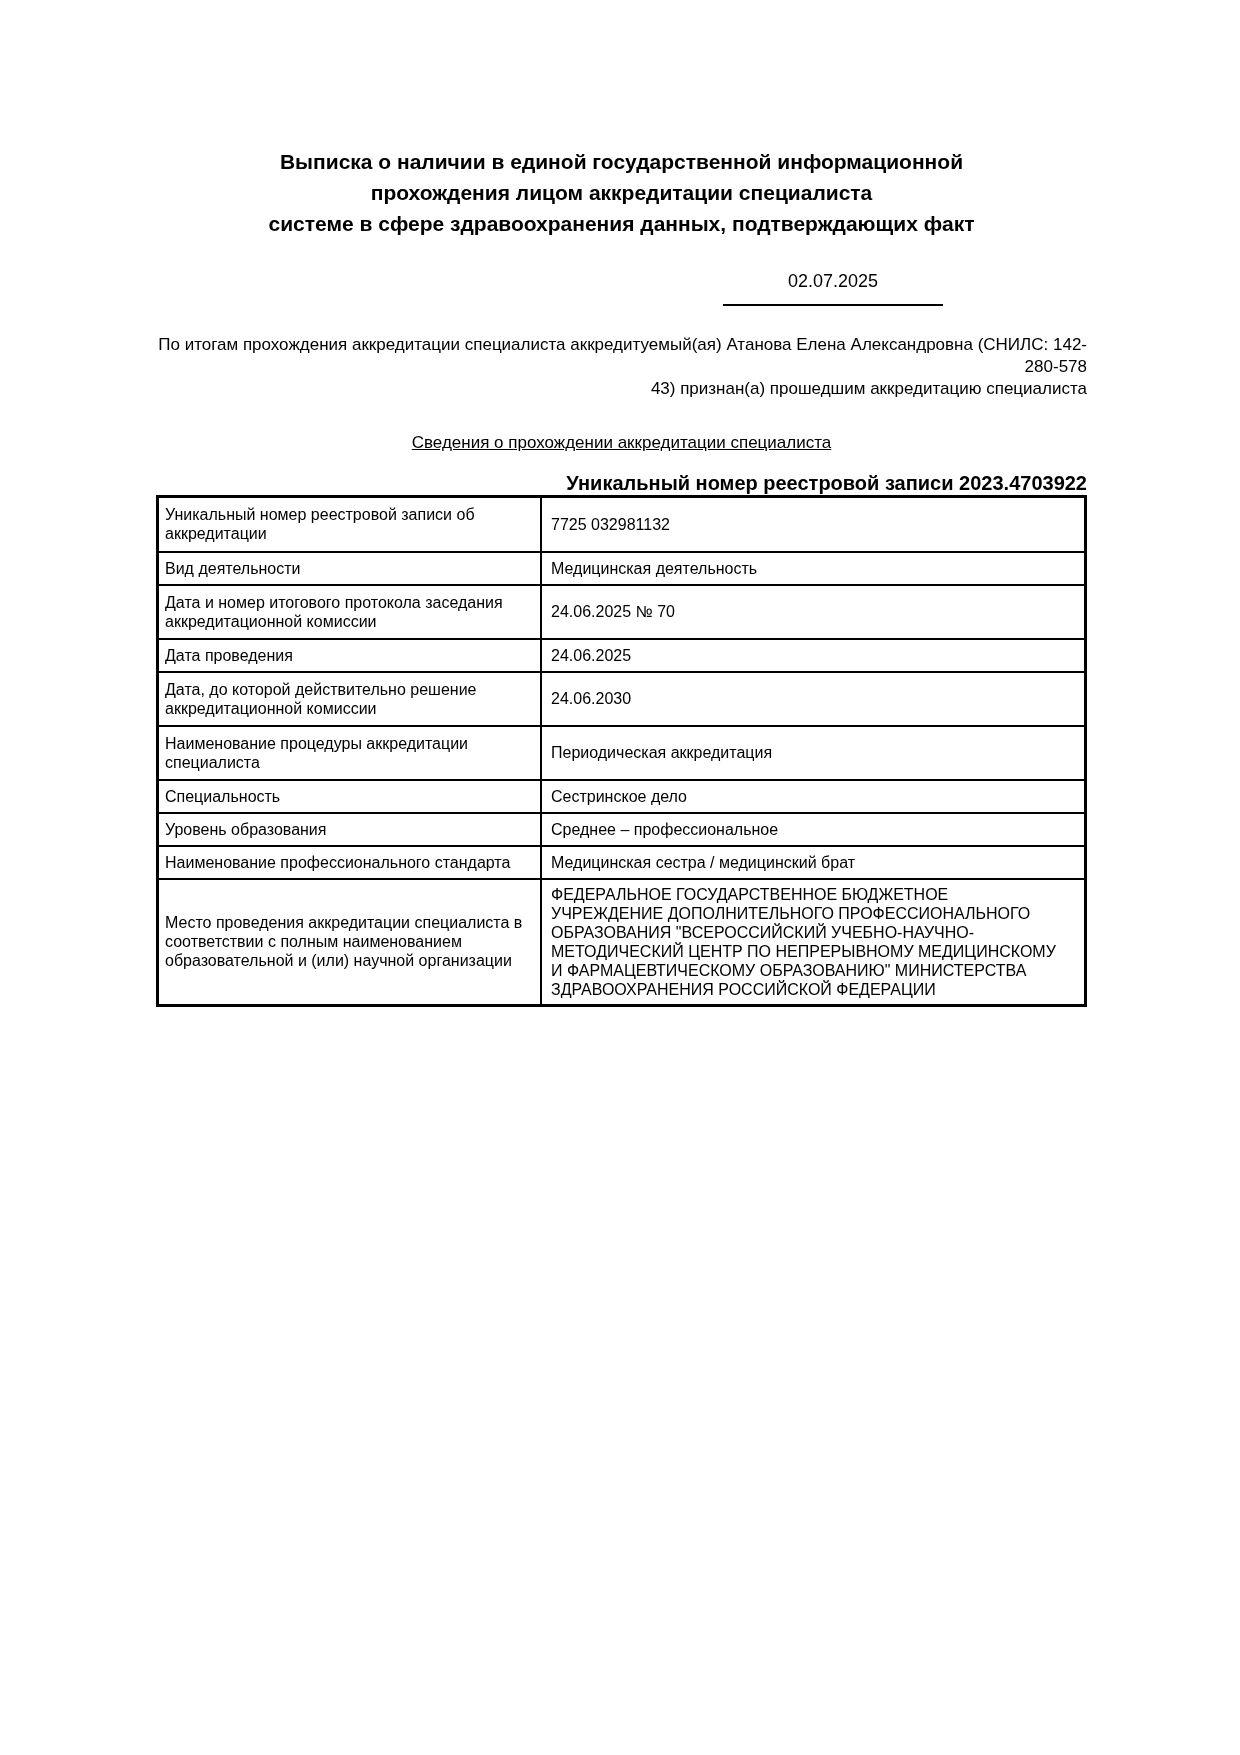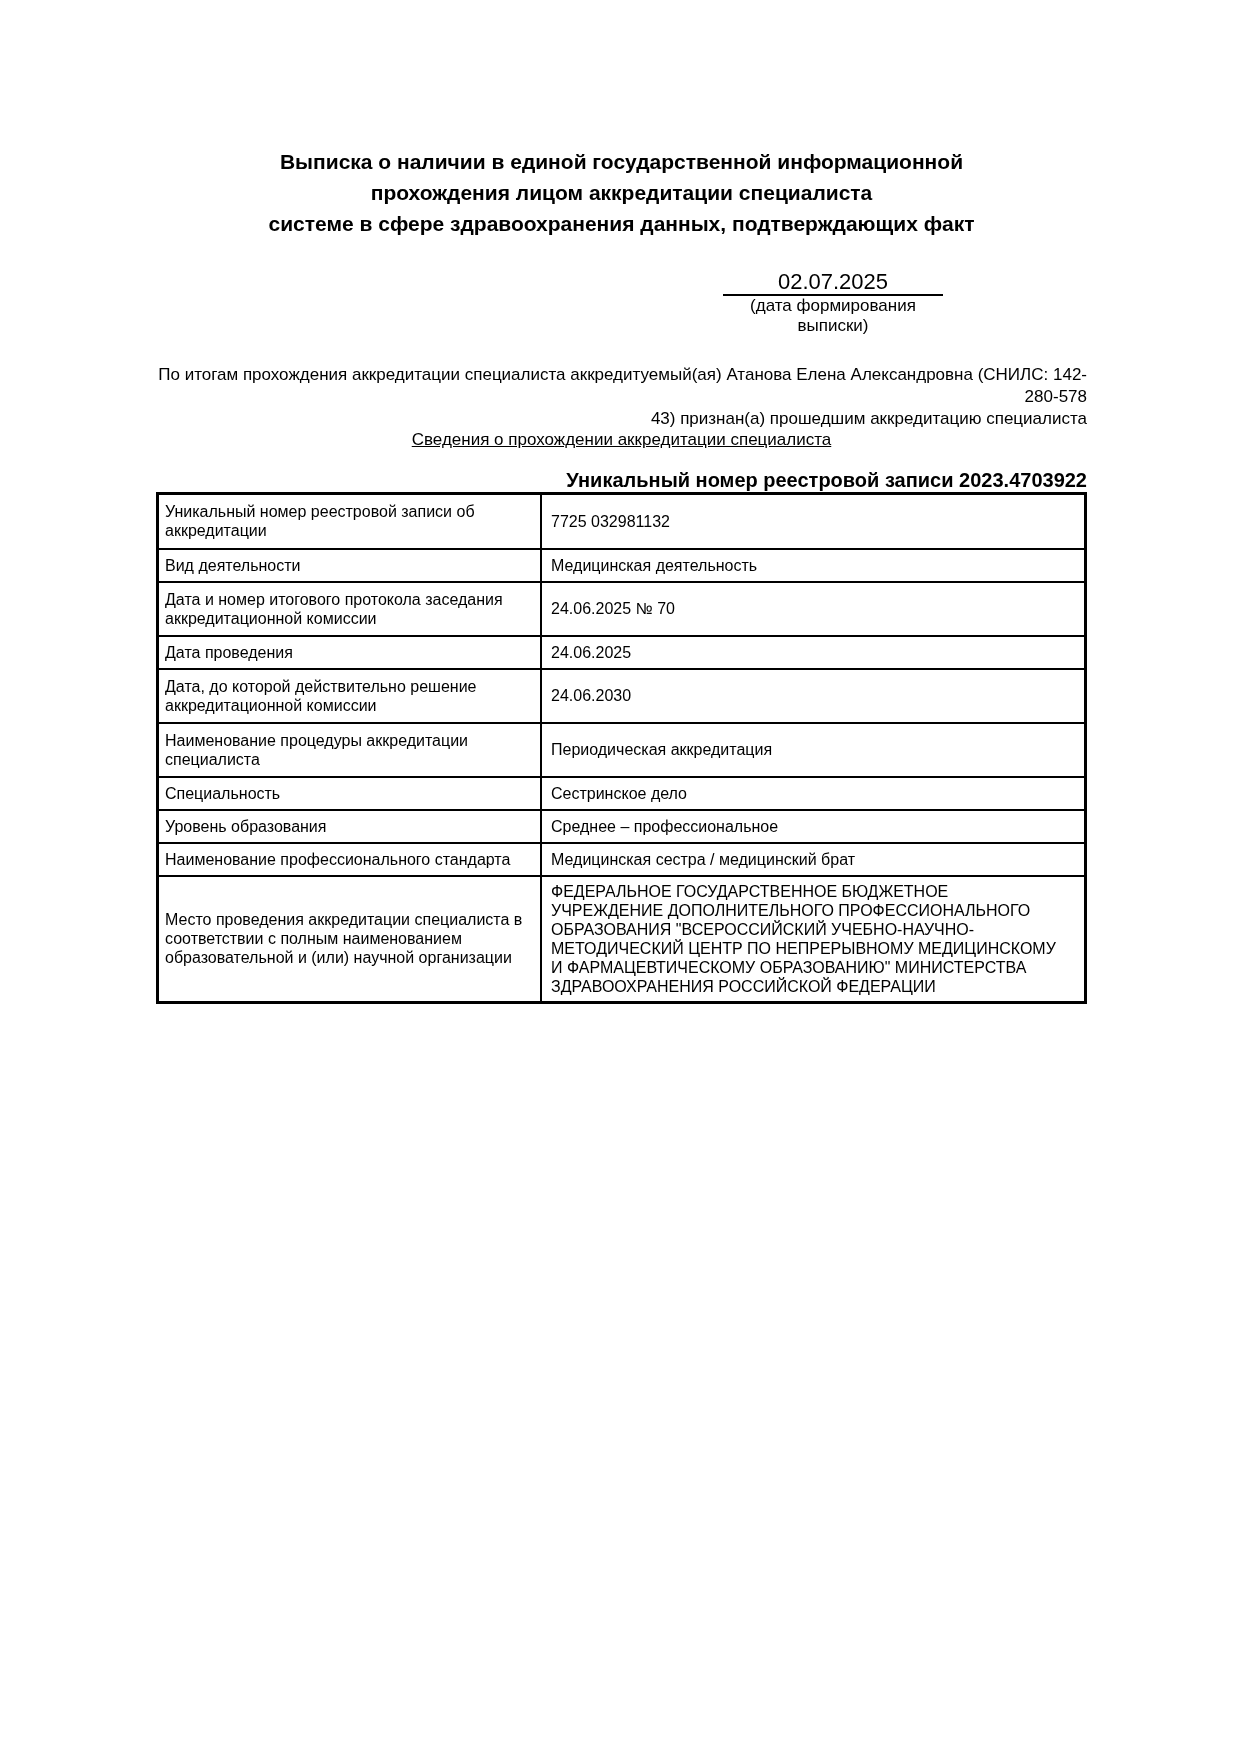--- a/index.html
+++ b/index.html
@@ -28,37 +28,38 @@
     font-size: 21px;
     font-weight: bold;
     line-height: 31px;
   }
   .date-block {
     width: 240px;
     margin: 32px 134px 0 auto;
     text-align: center;
   }
   .date-value {
-    font-size: 22px;
+    font-size: 18px;
     line-height: 21px;
     border-bottom: 2px solid #000000;
     margin: 0 10px;
-    padding-bottom: 2px;
+    padding-bottom: 12px;
   }
   .date-caption {
     font-size: 17px;
     line-height: 20px;
   }
   .intro {
     margin-top: 28px;
     text-align: right;
     font-size: 17px;
     line-height: 22px;
   }
   .section-heading {
+    margin-top: 33px;
     text-align: center;
     font-size: 17px;
     line-height: 20px;
     text-decoration: underline;
   }
   .registry-heading {
     margin-top: 19px;
     text-align: right;
     font-size: 20px;
     font-weight: bold;
@@ -97,21 +98,20 @@
   <div class="content">
 
     <div class="doc-title">
       <div>Выписка о наличии в единой государственной информационной</div>
       <div>прохождения лицом аккредитации специалиста</div>
       <div>системе в сфере здравоохранения данных, подтверждающих факт</div>
     </div>
 
     <div class="date-block">
       <div class="date-value">02.07.2025</div>
-      <div class="date-caption">(дата формирования выписки)</div>
     </div>
 
     <div class="intro">
       <div>По итогам прохождения аккредитации специалиста аккредитуемый(ая) Атанова Елена Александровна (СНИЛС: 142-280-578</div>
       <div>43) признан(а) прошедшим аккредитацию специалиста</div>
     </div>
 
     <div class="section-heading">Сведения о прохождении аккредитации специалиста</div>
 
     <div class="registry-heading">Уникальный номер реестровой записи 2023.4703922</div>

